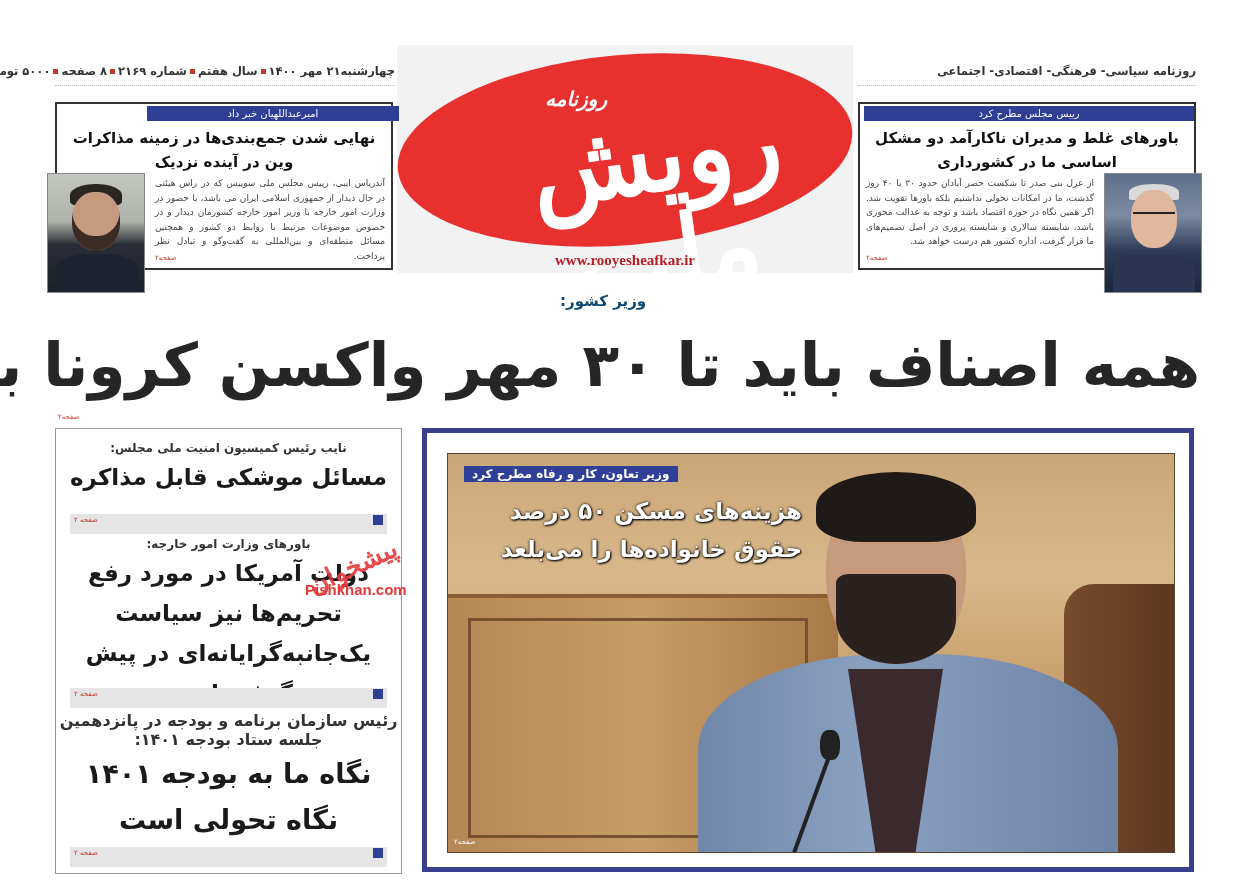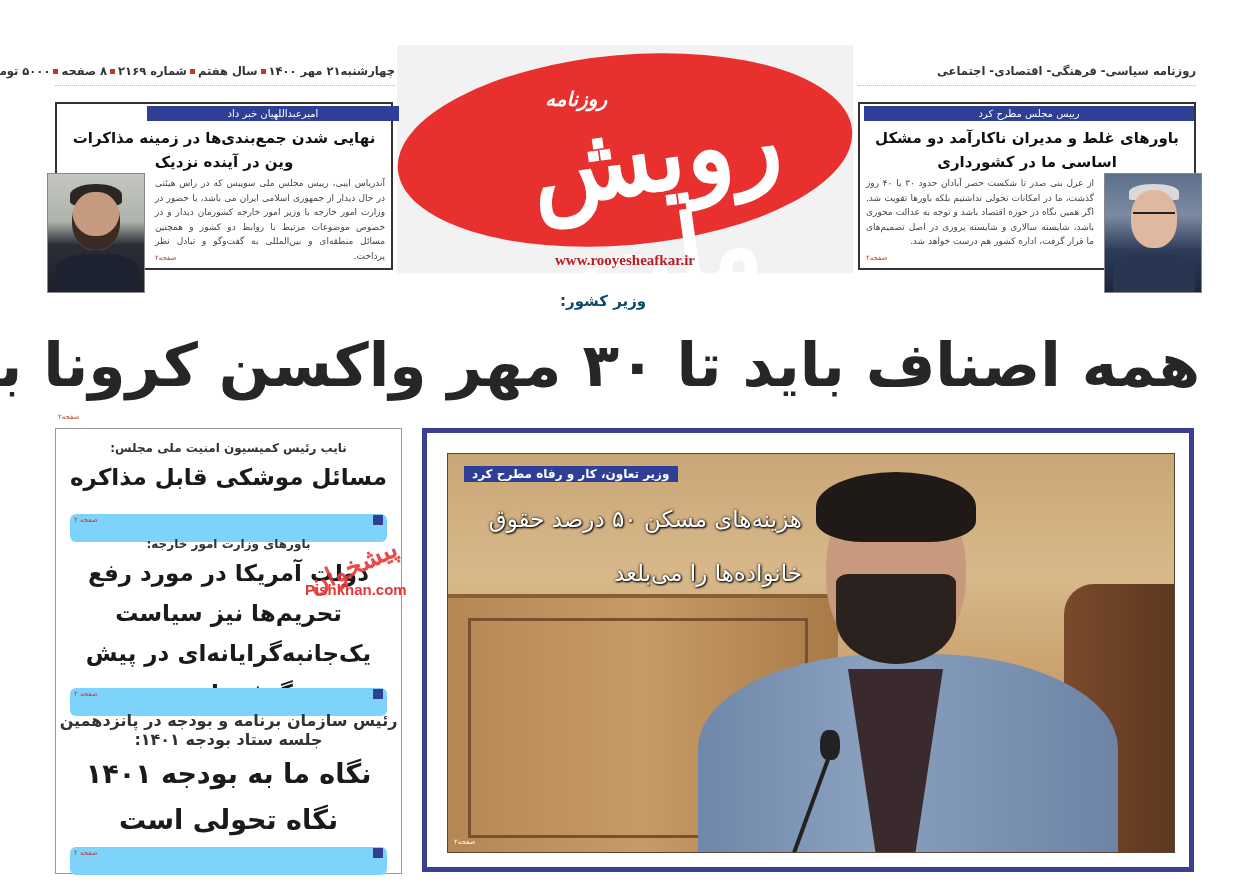--- a/index.html
+++ b/index.html
@@ -52,21 +52,21 @@
   
   .main-kicker { position: absolute; left: 560px; top: 292px; font-size: 15px; font-weight: bold; color: #0c4a6e; }
   .main-headline { position: absolute; left: 50px; top: 325px; width: 1150px; text-align: center; font-size: 60px; font-weight: bold; color: #262626; letter-spacing: -1px; white-space: nowrap; line-height: 80px; }
   .main-ref { position: absolute; left: 58px; top: 413px; font-size: 7px; color: #c0392b; }
 
   
   .leftcol { position: absolute; left: 55px; top: 428px; width: 347px; height: 446px; border: 1px solid #999; background: #fff; padding-left: 16px; }
   .story { position: absolute; left: 0; right: 0; }
   .story-kicker { text-align: center; font-size: 12px; font-weight: bold; color: #333; margin-bottom: 2px; }
   .story-title { text-align: center; font-size: 23px; font-weight: bold; color: #1a1a1a; line-height: 40px; letter-spacing: -0.5px; }
-  .refbar { position: absolute; left: 14px; right: 14px; height: 28px; background: #7dd3fc; border-radius: 6px; }
+  .refbar { position: absolute; left: 14px; right: 14px; height: 20px; background: #e5e5e5; }
   .refbar .sq-blue { position: absolute; right: 4px; top: 1px; width: 10px; height: 10px; background: #2f3f95; }
   .refbar .ref-text { position: absolute; left: 4px; top: 0; font-size: 7px; line-height: 12px; color: #c0392b; }
 
   .watermark { position: absolute; left: 305px; top: 550px; color: #e53a3a; font-weight: bold; direction: ltr; }
   .watermark .fa { font-size: 26px; font-family: "DejaVu Serif", serif; transform: rotate(-25deg); display: block; opacity: 0.9; }
   .watermark .en { font-family: "Liberation Sans", sans-serif; font-size: 15px; margin-top: 12px; }
 
   
   .feature { position: absolute; left: 422px; top: 428px; width: 772px; height: 444px; border: 5px solid #3a3f8f; background: #fff; }
   .feature-photo { position: absolute; left: 20px; top: 20px; width: 728px; height: 400px; border: 1px solid #5a4630; overflow: hidden;
@@ -76,21 +76,21 @@
   .chair { position: absolute; right: 0; top: 130px; width: 110px; height: 270px; background: linear-gradient(90deg, #7a4b2c, #5d3720); border-radius: 30px 0 0 0; }
   .person-head { position: absolute; left: 378px; top: 30px; width: 140px; height: 180px; background: #c79a7e; border-radius: 46% 46% 48% 48%; }
   .person-hair { position: absolute; left: 368px; top: 18px; width: 160px; height: 70px; background: #1f1a18; border-radius: 50% 50% 30% 30%; }
   .person-beard { position: absolute; left: 388px; top: 120px; width: 120px; height: 90px; background: #2b2220; border-radius: 10% 10% 50% 50%; }
   .person-body { position: absolute; left: 250px; top: 200px; width: 420px; height: 210px; background: linear-gradient(90deg, #6f87a8, #8aa0bf 40%, #6d84a6); border-radius: 45% 45% 0 0; }
   .person-shirt { position: absolute; left: 400px; top: 215px; width: 95px; height: 190px; background: #3a2a2e; clip-path: polygon(0 0, 100% 0, 70% 100%, 30% 100%); }
   .mic-stem { position: absolute; left: 380px; top: 300px; width: 4px; height: 110px; background: #222; transform: rotate(20deg); transform-origin: top; }
   .mic-head { position: absolute; left: 372px; top: 276px; width: 20px; height: 30px; background: #222; border-radius: 40%; }
 
   .feature-kicker { position: absolute; left: 16px; top: 12px; background: #2f3f95; color: #fff; font-size: 12px; font-weight: bold; padding: 1px 8px; }
-  .feature-title { position: absolute; left: 14px; top: 38px; width: 340px; text-align: right; color: #fff; font-size: 23px; font-weight: normal; line-height: 54px; text-shadow: 0 0 3px #000, 1px 1px 2px #000; }
+  .feature-title { position: absolute; left: 14px; top: 38px; width: 340px; text-align: right; color: #fff; font-size: 23px; font-weight: bold; line-height: 38px; text-shadow: 0 0 3px #000, 1px 1px 2px #000; }
   .feature-ref { position: absolute; left: 6px; bottom: 6px; color: #fff; font-size: 7px; }
 </style>
 </head>
 <body>
 
 <div class="topline left">
   <span>چهارشنبه۲۱ مهر ۱۴۰۰</span><span class="sq"></span><span>سال هفتم</span><span class="sq"></span><span>شماره ۲۱۶۹</span><span class="sq"></span><span>۸ صفحه</span><span class="sq"></span><span>۵۰۰۰ تومان</span>
 </div>
 <div class="topline right">روزنامه سیاسی- فرهنگی- اقتصادی- اجتماعی</div>
 

